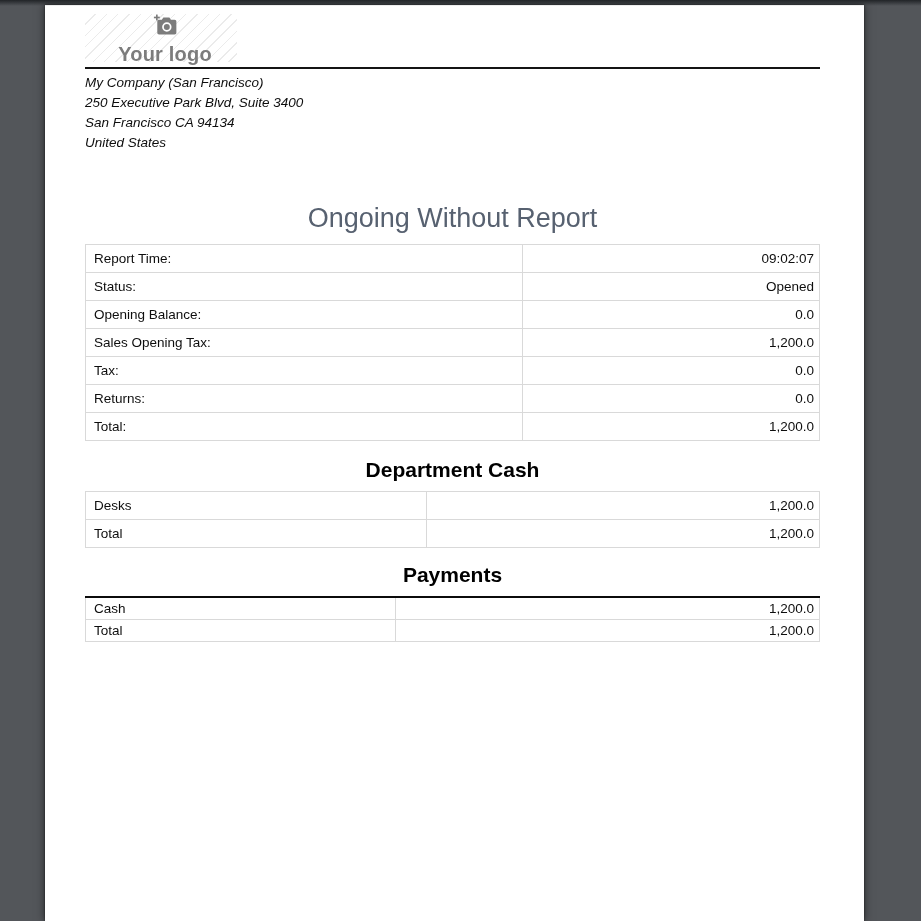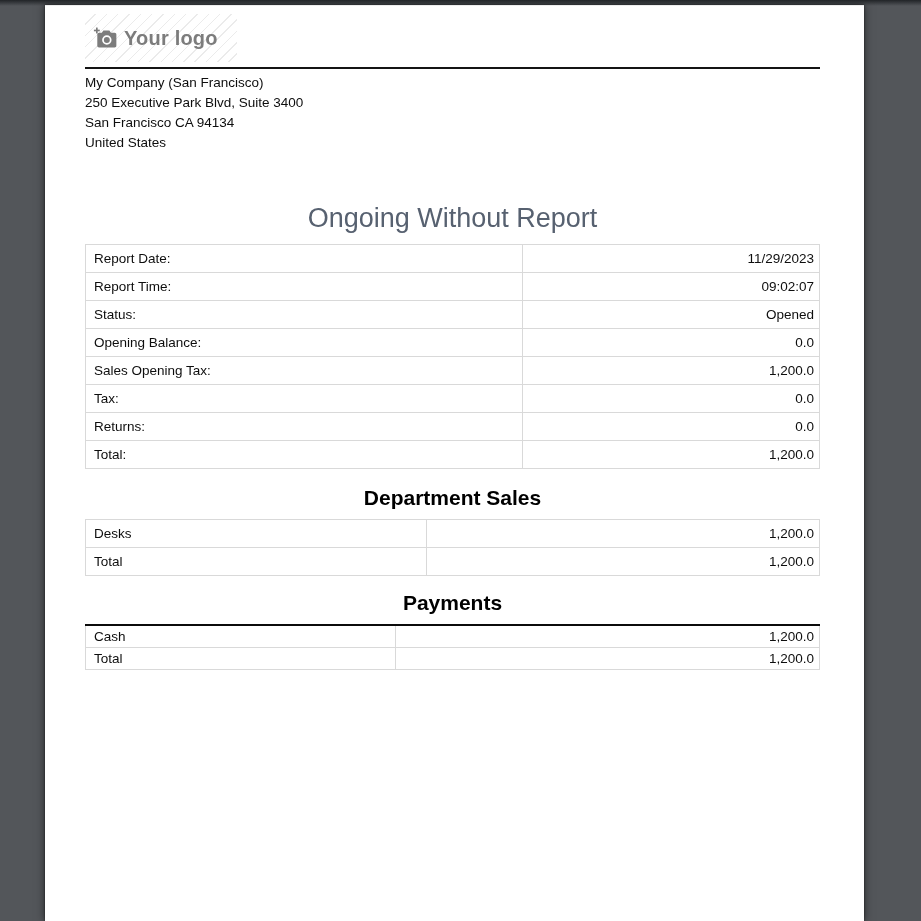--- a/index.html
+++ b/index.html
@@ -43,20 +43,21 @@
     gap: 7px;
     padding-left: 8px;
     box-sizing: border-box;
     background: repeating-linear-gradient(
       135deg,
       rgba(0,0,0,0) 0px,
       rgba(0,0,0,0) 7px,
       #ebebeb 7px,
       #ebebeb 8px
     );
+    flex-direction: column;
   }
   .logo-box .cam { display: inline-flex; flex: 0 0 auto; }
   .logo-text {
     font-size: 20px;
     font-weight: 700;
     color: #7c7c7c;
     letter-spacing: 0.2px;
     white-space: nowrap;
   }
   .header-rule {
@@ -64,20 +65,21 @@
     border-top: 2px solid #141414;
     margin: 5px 0 0 0;
     width: 735px;
   }
   
   .company {
     margin-top: 4px;
     font-size: 13.5px;
     line-height: 20px;
     color: #0e0e0e;
+    font-style: italic;
   }
   
   .report-title {
     margin: 50px 0 10px 0;
     text-align: center;
     font-size: 27px;
     line-height: 31px;
     font-weight: 400;
     color: #576170;
   }
@@ -145,24 +147,20 @@
 
     <h1 class="report-title">Ongoing Without Report</h1>
 
     <table class="report-table t1">
       <colgroup>
           <col class="c-left">
           <col class="c-right">
         </colgroup>
       <tbody>
           <tr>
-            <td class="cell-label">Report Date:</td>
-            <td class="cell-value">11/29/2023</td>
-          </tr>
-          <tr>
             <td class="cell-label">Report Time:</td>
             <td class="cell-value">09:02:07</td>
           </tr>
           <tr>
             <td class="cell-label">Status:</td>
             <td class="cell-value">Opened</td>
           </tr>
           <tr>
             <td class="cell-label">Opening Balance:</td>
             <td class="cell-value">0.0</td>
@@ -179,21 +177,21 @@
             <td class="cell-label">Returns:</td>
             <td class="cell-value">0.0</td>
           </tr>
           <tr>
             <td class="cell-label">Total:</td>
             <td class="cell-value">1,200.0</td>
           </tr>
         </tbody>
     </table>
 
-    <h2 class="section-heading">Department Sales</h2>
+    <h2 class="section-heading">Department Cash</h2>
 
     <table class="report-table t2">
       <colgroup>
           <col class="c-left">
           <col class="c-right">
         </colgroup>
       <tbody>
           <tr>
             <td class="cell-label">Desks</td>
             <td class="cell-value">1,200.0</td>

